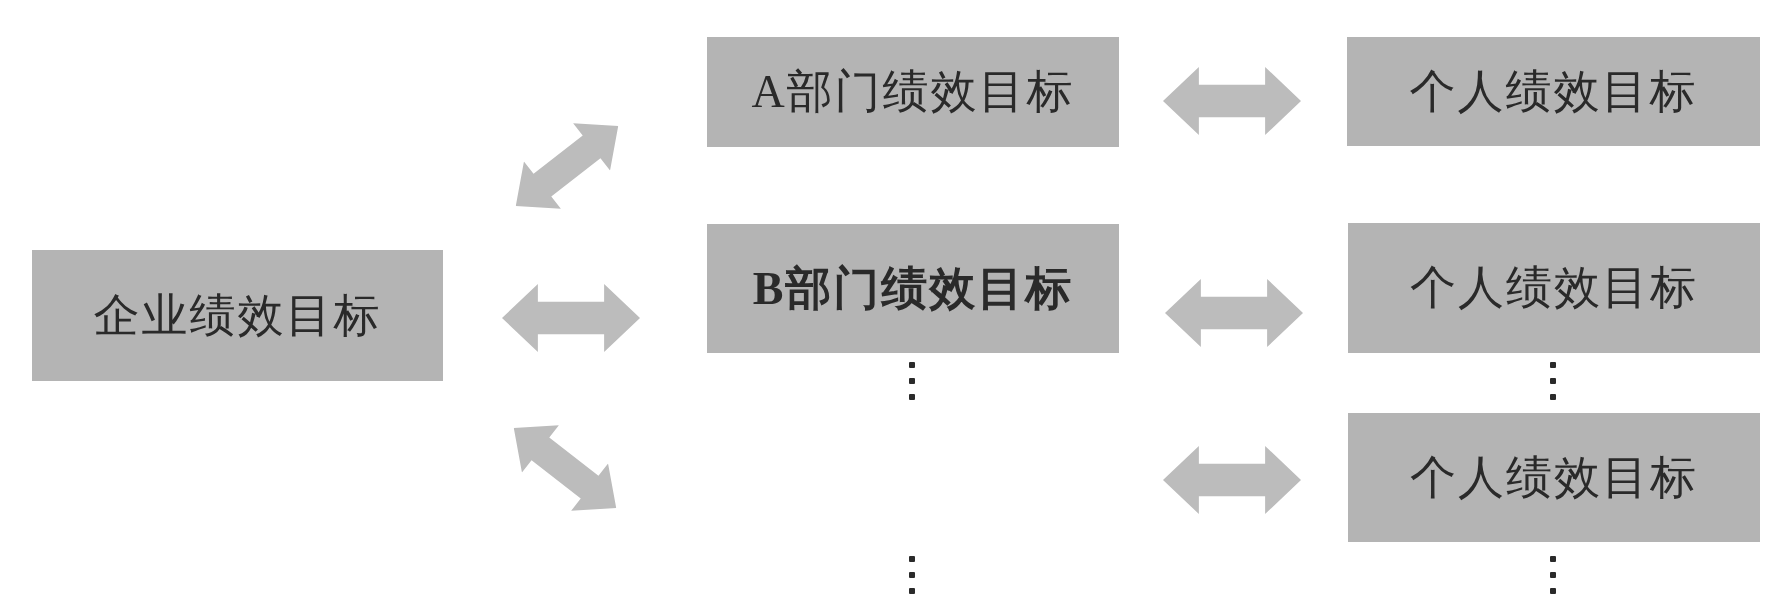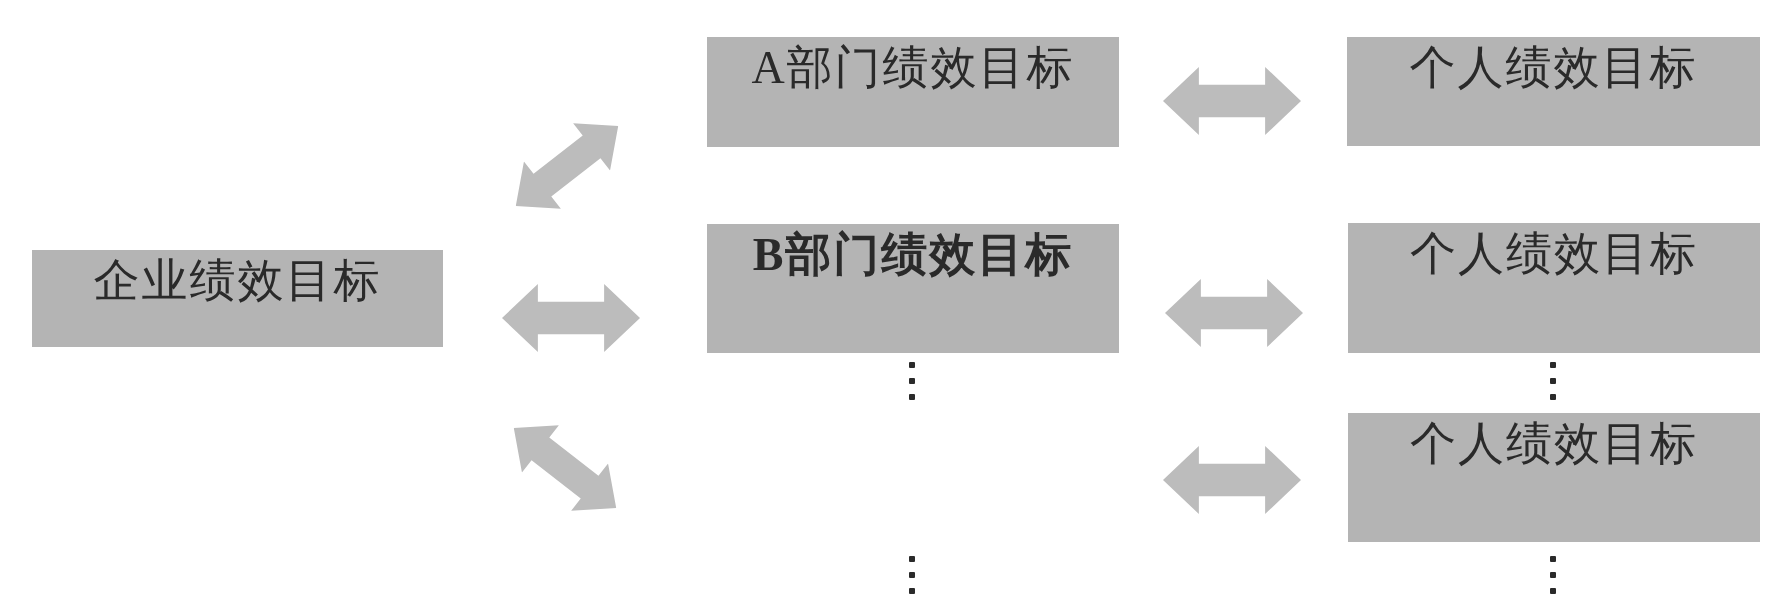--- a/index.html
+++ b/index.html
@@ -15,28 +15,29 @@
     width: 1778px;
     height: 614px;
     background: var(--bg);
     overflow: hidden;
     font-family: "Liberation Serif", "DejaVu Serif", serif;
   }
   .node {
     position: absolute;
     background: var(--box-fill);
     display: flex;
+    align-items: center;
     justify-content: center;
     color: var(--text-color);
     font-size: 46px;
     letter-spacing: 2px;
     white-space: nowrap;
   }
   
-  .enterprise { left: 32px;  top: 250px; width: 411px; height: 97px; }
+  .enterprise { left: 32px;  top: 250px; width: 411px; height: 131px; }
   
   .dept-a { left: 707px; top: 37px;  width: 412px; height: 110px; }
   .dept-b { left: 707px; top: 224px; width: 412px; height: 129px; font-weight: bold; }
   .dept-f { left: 707px; top: 413px; width: 412px; height: 129px; }
   
   .ind-1 { left: 1347px; top: 37px;  width: 413px; height: 109px; }
   .ind-2 { left: 1348px; top: 223px; width: 412px; height: 130px; }
   .ind-3 { left: 1348px; top: 413px; width: 412px; height: 129px; }
 
   .arrow {

